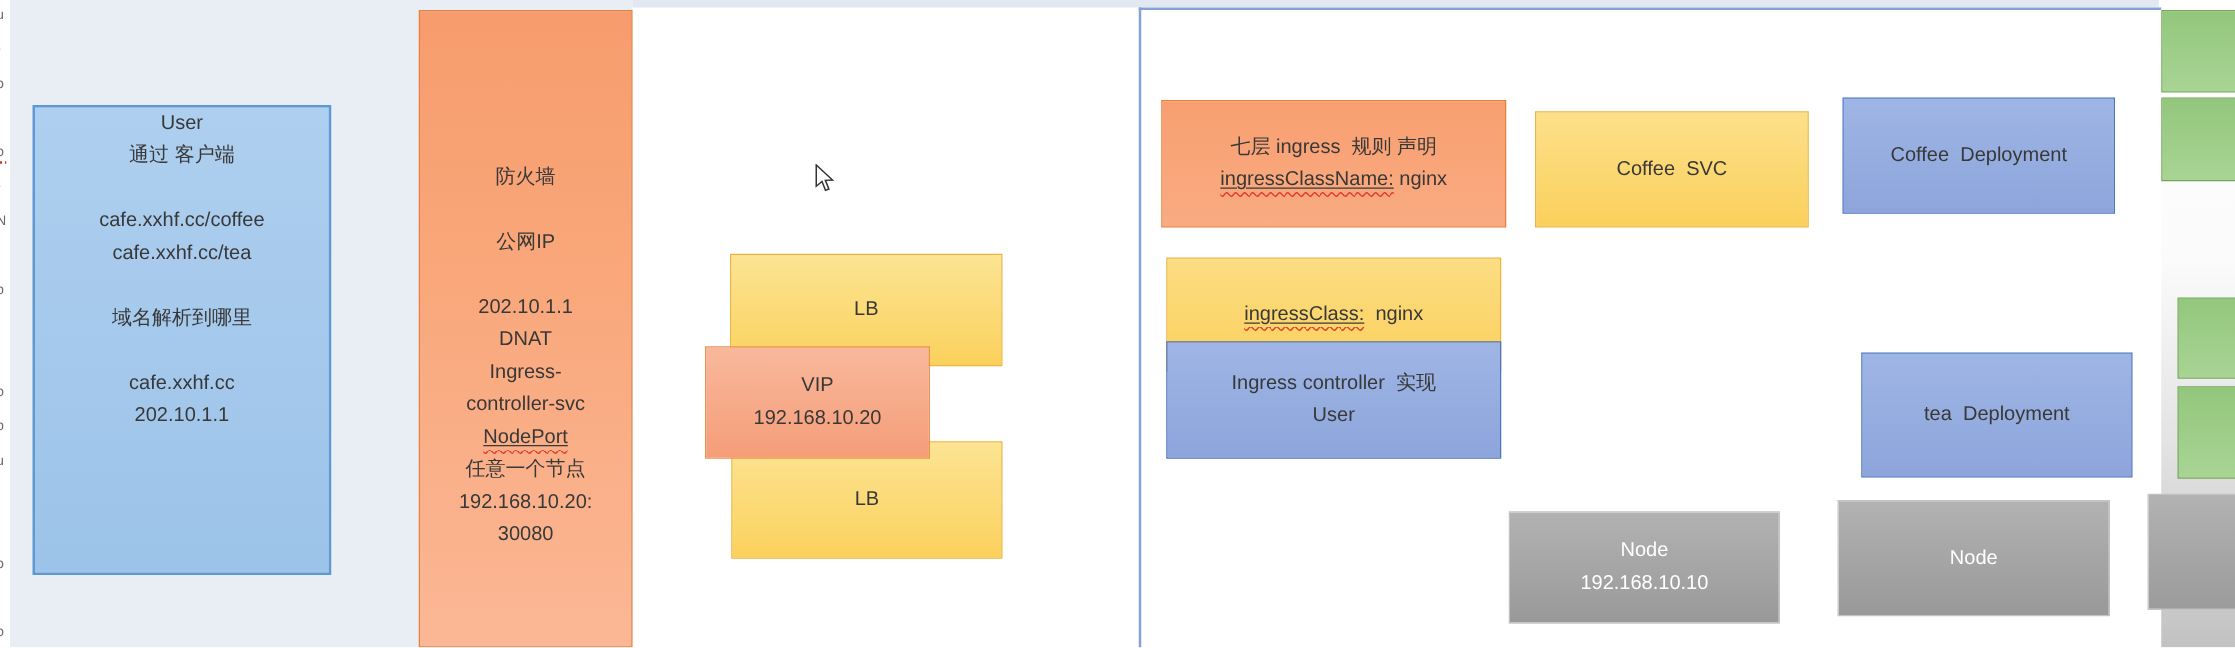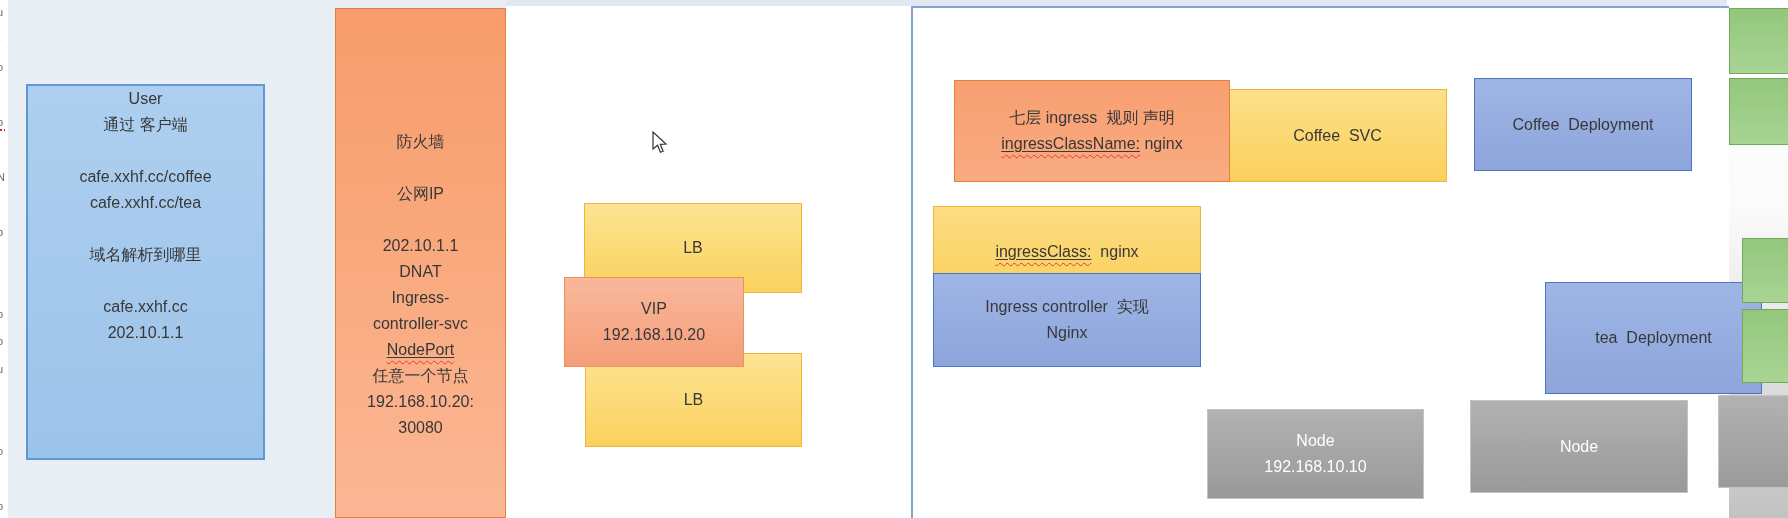--- a/index.html
+++ b/index.html
@@ -31,33 +31,33 @@
     background:linear-gradient(180deg,#aecfef 0%,#9cc3e9 100%);border:2px solid #5f99d3;}
   .firewall{left:335px;top:8px;width:171px;height:510px;align-items:flex-start;
     background:linear-gradient(180deg,#f79c6c 0%,#f9a87c 45%,#fbb795 100%);
     border:1px solid #e67e3c;padding-top:120px;}
   .lb-top{left:584px;top:203px;width:218px;height:90px;
     background:linear-gradient(180deg,#fce493 0%,#fbd15c 100%);border:1px solid #ecb53e;}
   .lb-bottom{left:585px;top:353px;width:217px;height:94px;
     background:linear-gradient(180deg,#fce493 0%,#fbd15c 100%);border:1px solid #ecb53e;}
   .vip{left:550px;top:277px;width:180px;height:90px;z-index:4;
     background:linear-gradient(180deg,#f8b89b 0%,#f59d79 100%);border:1px solid #ec9255;margin-left:14px;}
-  .ingress-rule{left:954px;top:80px;width:276px;height:102px;z-index:3;
+  .ingress-rule{left:929px;top:80px;width:276px;height:102px;z-index:3;
     background:linear-gradient(180deg,#f89f71 0%,#f9ab81 100%);border:1px solid #e67e3c;}
   .ingress-class{left:933px;top:182px;width:268px;height:91px;
     background:linear-gradient(180deg,#fcdd83 0%,#fbd05c 100%);border:1px solid #ecb53e;margin-top:24px;}
   .controller{left:933px;top:273px;width:268px;height:94px;
     background:linear-gradient(180deg,#9fb5e5 0%,#8da5db 100%);border:1px solid #4a74c4;}
   .coffee-svc{left:1228px;top:89px;width:219px;height:93px;
     background:linear-gradient(180deg,#fce08a 0%,#fbd05c 100%);border:1px solid #ecb53e;}
   .coffee-dep{left:1474px;top:78px;width:218px;height:93px;
     background:linear-gradient(180deg,#9fb5e5 0%,#8da5db 100%);border:1px solid #4a74c4;text-align:center;}
   .tea-svc{left:1223px;top:273px;width:217px;height:94px;
     background:linear-gradient(180deg,#fce08a 0%,#fbd05c 100%);border:1px solid #ecb53e;}
-  .tea-dep{left:1545px;top:282px;width:217px;height:112px;
+  .tea-dep{left:1489px;top:282px;width:217px;height:100px;
     background:linear-gradient(180deg,#9fb5e5 0%,#8da5db 100%);border:1px solid #4a74c4;}
   .node1{left:1207px;top:409px;width:217px;height:90px;color:#ffffff;
     background:linear-gradient(180deg,#b2b2b2 0%,#999999 100%);border:1px solid #c3c3c3;}
   .node2{left:1470px;top:400px;width:218px;height:93px;color:#ffffff;
     background:linear-gradient(180deg,#b2b2b2 0%,#999999 100%);border:1px solid #c3c3c3;}
   .pod{position:absolute;z-index:5;background:linear-gradient(180deg,#93c77c 0%,#a8d494 100%);
     border:1px solid #73a956;box-sizing:border-box;}
   .pod1{left:1729px;top:8px;width:70px;height:66px;}
   .pod2{left:1729px;top:78px;width:70px;height:67px;}
   .pod3{left:1742px;top:238px;width:57px;height:65px;}
@@ -147,21 +147,21 @@
     <div class="txt"><span class="txt">七层 ingress  规则 声明
 </span><span class="u-wavy"><span class="u-solid">ingressClassName:</span></span><span class="txt"> nginx</span></div>
   </div>
 
   <div class="box ingress-class">
     <div class="txt"><span class="u-wavy"><span class="u-solid">ingressClass:</span></span><span class="txt">  nginx</span></div>
   </div>
 
   <div class="box controller">
     <div class="txt">Ingress controller  实现
-Nginx</div>
+User</div>
   </div>
 
   <div class="box coffee-svc">
     <div class="txt">Coffee  SVC</div>
   </div>
 
   <div class="box coffee-dep">
     <div class="txt">Coffee  Deployment</div>
   </div>
 

